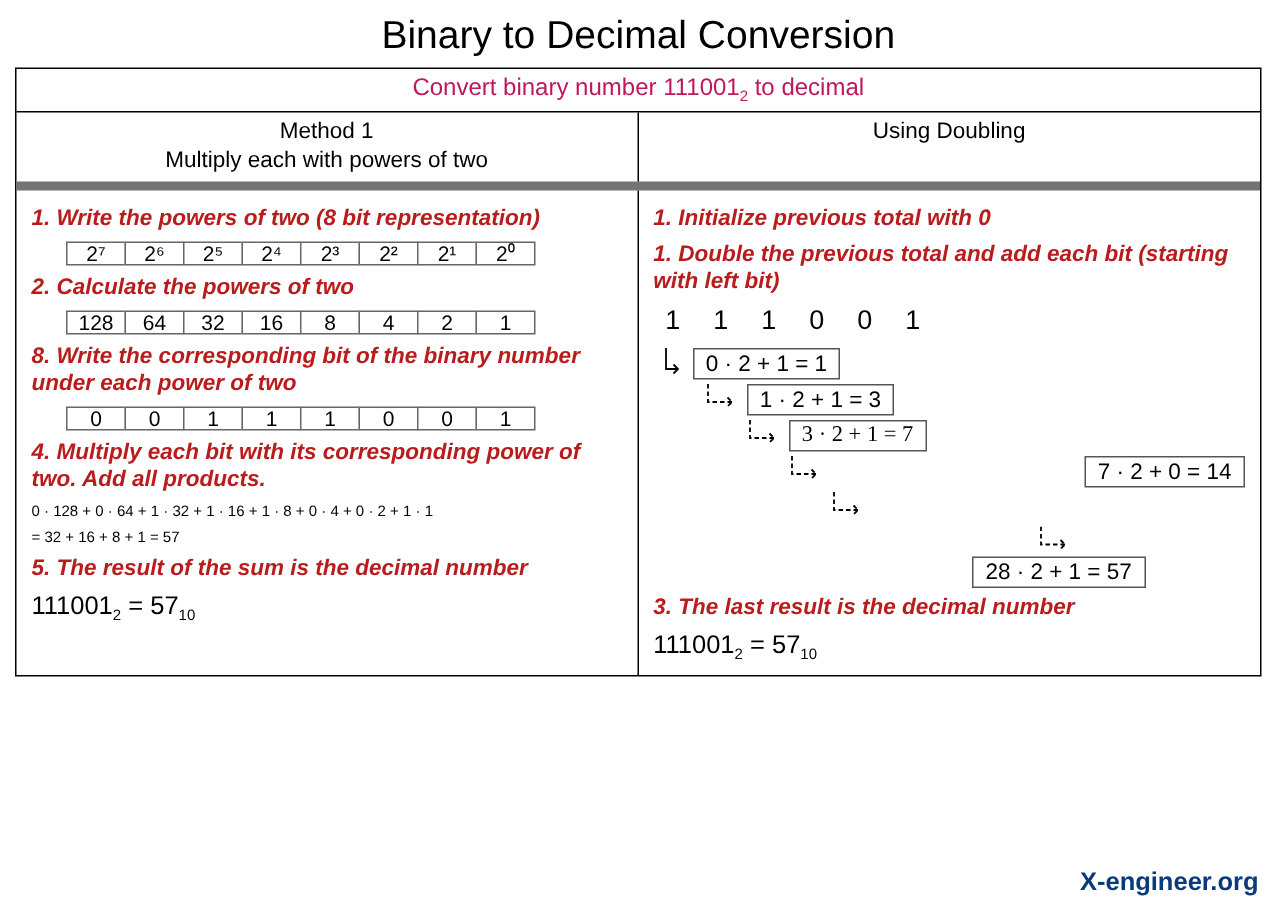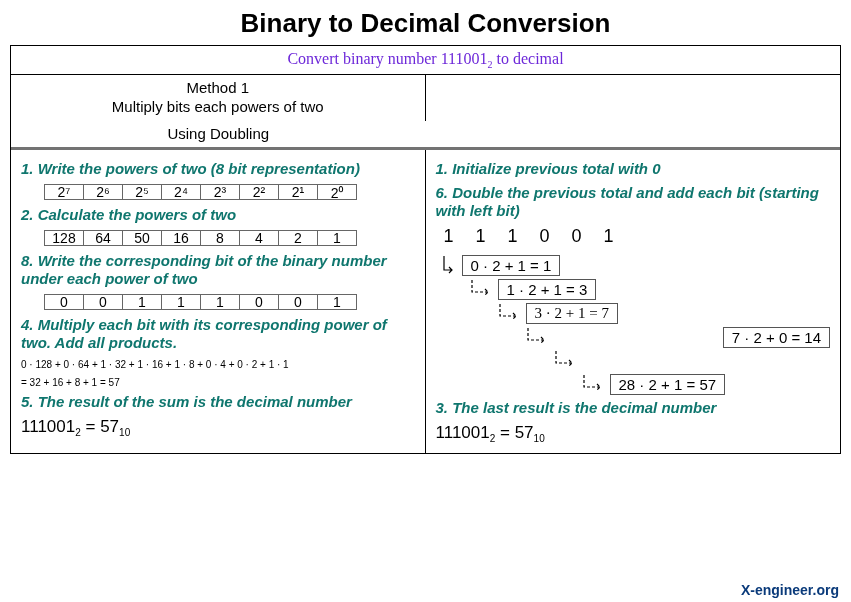--- a/index.html
+++ b/index.html
@@ -7,58 +7,56 @@
     font-family: Arial, Helvetica, sans-serif;
     background: #fff;
     width: 851px;
     height: 602px;
     padding: 8px 10px;
     position: relative;
   }
   .title {
     text-align: center;
     font-size: 26px;
-    font-weight: bold;
+    font-weight: normal;
     margin-bottom: 6px;
   }
   .frame {
     border: 1px solid #000;
   }
   .prompt {
-    color: #6d28d9;
+    color: #be185d;
     text-align: center;
     font-size: 16px;
     padding: 4px 0;
     border-bottom: 1px solid #000;
-    font-family: Liberation Serif, serif;
   }
   .methods-header {
     display: flex;
-    border-bottom: 3px solid #737373;
-    flex-direction: column;
+    border-bottom: 6px solid #737373;
   }
   .mh {
     width: 50%;
     text-align: center;
     padding: 4px 0;
     font-size: 15px;
     line-height: 1.25;
   }
   .mh:first-child { border-right: 1px solid #000; }
   .body {
     display: flex;
   }
   .col {
     width: 50%;
     padding: 6px 10px 8px 10px;
     font-size: 14px;
   }
   .col:first-child { border-right: 1px solid #000; }
   .step {
-    color: #0f766e;
+    color: #b91c1c;
     font-style: italic;
     font-weight: bold;
     margin: 4px 0 6px 0;
     font-size: 15px;
     line-height: 1.2;
   }
   .cells {
     display: flex;
     margin: 2px 0 6px 24px;
   }
@@ -110,38 +108,38 @@
     border: 1px solid #555;
     padding: 1px 8px;
     background: #fff;
   }
   .footer {
     position: absolute;
     right: 12px;
     bottom: 4px;
     color: #0a3a7a;
     font-weight: bold;
-    font-size: 14px;
+    font-size: 17px;
   }
 </style>
 </head>
 <body>
 
 <div class="title">Binary to Decimal Conversion</div>
 
 <div class="frame">
 
   <div class="prompt">
     <span>Convert binary number </span><span>111001</span><span class="sub">2</span><span> to decimal</span>
   </div>
 
   <div class="methods-header">
     <div class="mh">
       <div>Method 1</div>
-      <div>Multiply bits each powers of two</div>
+      <div>Multiply each with powers of two</div>
     </div>
     <div class="mh">
       <div>Using Doubling</div>
     </div>
   </div>
 
   <div class="body">
 
     <div class="col">
       <div class="step">1. Write the powers of two (8 bit representation)</div>
@@ -153,21 +151,21 @@
           <div class="cell">2³</div>
           <div class="cell">2²</div>
           <div class="cell">2¹</div>
           <div class="cell">2⁰</div>
         </div>
 
       <div class="step">2. Calculate the powers of two</div>
       <div class="cells" id="m1-powers-values">
           <div class="cell">128</div>
           <div class="cell">64</div>
-          <div class="cell">50</div>
+          <div class="cell">32</div>
           <div class="cell">16</div>
           <div class="cell">8</div>
           <div class="cell">4</div>
           <div class="cell">2</div>
           <div class="cell">1</div>
         </div>
 
       <div class="step">8. Write the corresponding bit of the binary number under each power of two</div>
       <div class="cells" id="m1-bits">
           <div class="cell">0</div>
@@ -186,21 +184,21 @@
 
       <div class="step">5. The result of the sum is the decimal number</div>
       <div class="result">
         <span>111001</span><span class="sub">2</span>
         = <span>57</span><span class="sub">10</span>
       </div>
     </div>
 
     <div class="col">
       <div class="step">1. Initialize previous total with 0</div>
-      <div class="step">6. Double the previous total and add each bit (starting with left bit)</div>
+      <div class="step">1. Double the previous total and add each bit (starting with left bit)</div>
 
       <div class="bits-row" id="m2-bits">
           <span>1</span>
           <span>1</span>
           <span>1</span>
           <span>0</span>
           <span>0</span>
           <span>1</span>
         </div>
 
@@ -237,21 +235,21 @@
             </span>
             <span class="box">7 · 2 + 0 = 14</span>
           </div>
           <div class="dbl" style="margin-left: 112px;">
             <span class="arrow">
               <svg width="22" height="20">
                 <path d="M2 0 V12 H18 M15 9 L18 12 L15 15" fill="none" stroke="#000" stroke-width="1.2" stroke-dasharray="3 2"></path>
               </svg>
             </span>
           </div>
-          <div class="dbl" style="margin-left: 140px;">
+          <div class="dbl" style="margin-left: 140px; flex-direction: column;">
             <span class="arrow">
               <svg width="22" height="20">
                 <path d="M2 0 V12 H18 M15 9 L18 12 L15 15" fill="none" stroke="#000" stroke-width="1.2" stroke-dasharray="3 2"></path>
               </svg>
             </span>
             <span class="box">28 · 2 + 1 = 57</span>
           </div>
         </div>
 
       <div class="step">3. The last result is the decimal number</div>

